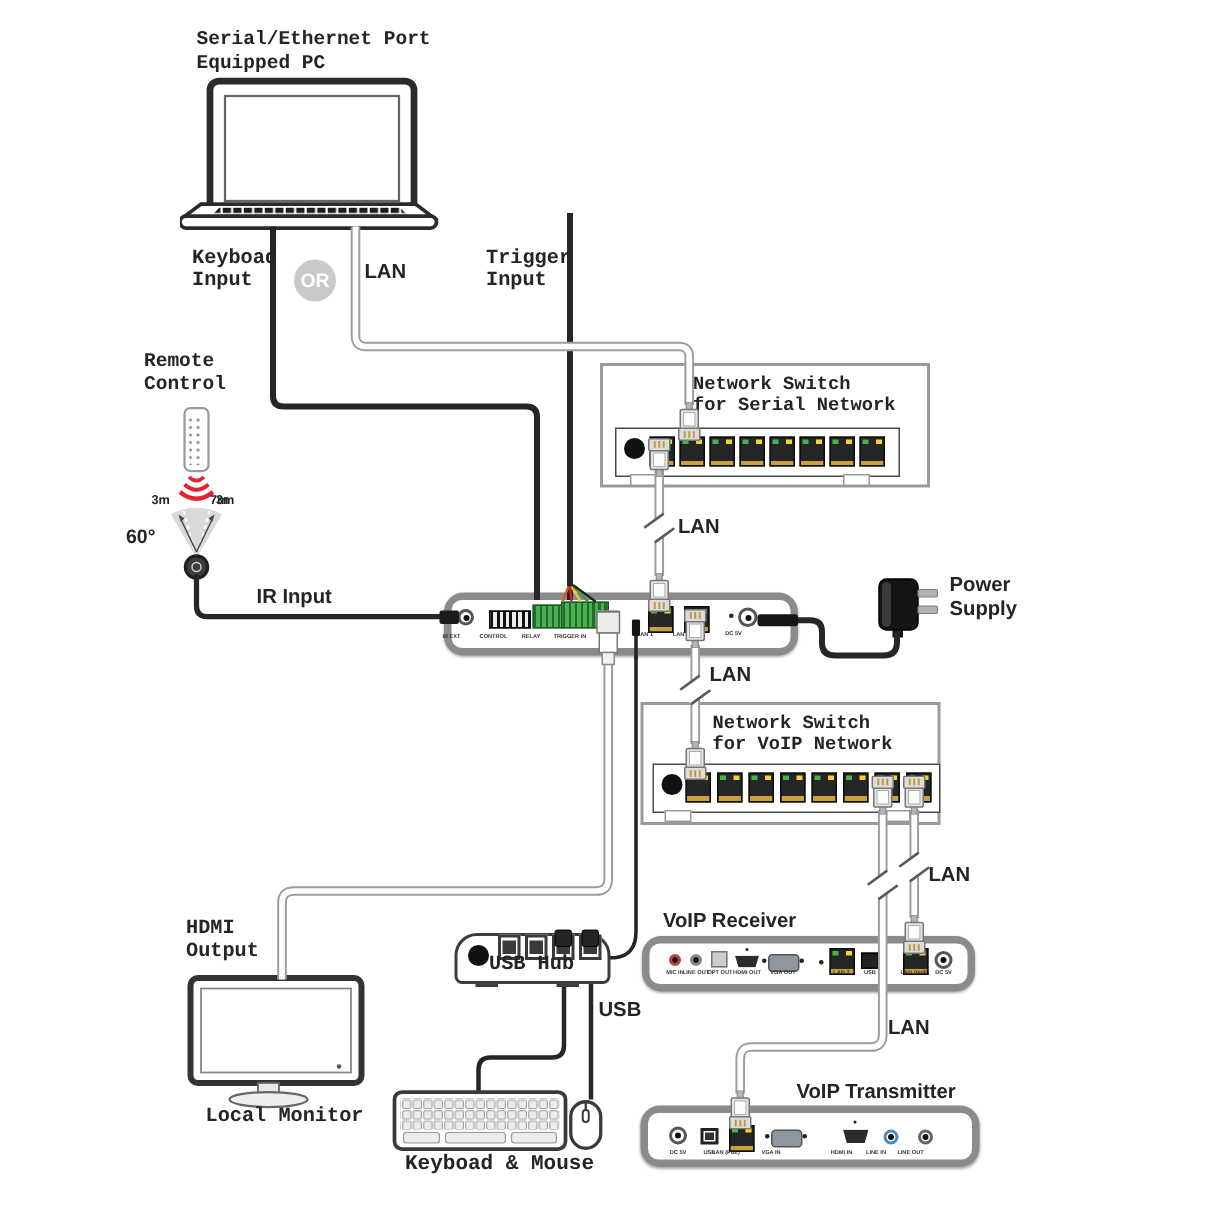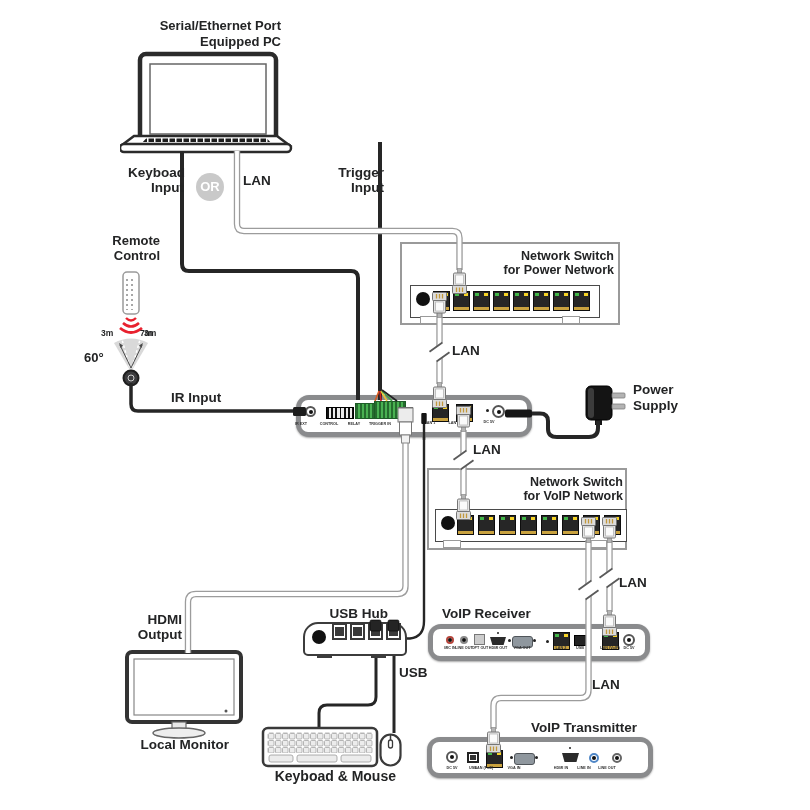--- a/index.html
+++ b/index.html
@@ -1,20 +1,20 @@
 <!DOCTYPE html>
 <html><head>
 <meta charset="utf-8">
 <style>
   html,body{margin:0;padding:0;background:#fff;}
   #canvas{position:relative;width:810px;height:810px;background:#fff;overflow:hidden;
           font-family:"Liberation Sans",sans-serif;}
   svg.layer{position:absolute;left:0;top:0;pointer-events:none;}
   .lbl{position:absolute;font-weight:bold;color:#232425;white-space:nowrap;}
-  .ctr{text-align:right;}
+  .ctr{text-align:left;font-family:Liberation Mono, monospace;}
   .blk{stroke:#262626;stroke-width:4;fill:none;stroke-linejoin:round;}
   .thn{stroke-width:2.4;}
   .k3{stroke-width:3;}
   .lanO{stroke:#9c9c9c;stroke-width:6.4;fill:none;stroke-linejoin:round;}
   .lanI{stroke:#ffffff;stroke-width:3.8;fill:none;stroke-linejoin:round;}
   .box{position:absolute;background:#fff;border:2px solid #9a9a9a;}
   .devbar{position:absolute;background:#8a8b8d;border-radius:13px;box-shadow:0 1px 2px rgba(0,0,0,.35);}
   .devpanel{position:absolute;inset:5px;background:#fff;border-radius:7px;}
   .row{position:absolute;background:#fff;border:1.5px solid #4a4a4a;}
   .rj45{position:absolute;width:15px;background:#262626;border:1px solid #0d0d0d;
@@ -84,21 +84,21 @@
       <polygon points="24,75 28,77.5 25.5,80" fill="#4a4a4a"></polygon>
       <polygon points="48,75 44,77.5 46.5,80" fill="#4a4a4a"></polygon>
       <circle cx="36" cy="110" r="7.5" fill="#3c3c3e" stroke="#1e1e1e" stroke-width="2"></circle>
       <circle cx="36" cy="110" r="3" fill="none" stroke="#cfcfcf" stroke-width="1"></circle>
     </svg>
   </div>
 
   <div class="box" style="left:400px;top:242px;width:220px;height:83px;z-index:2;box-sizing:border-box">
     <div class="lbl ctr" style="left:60px;top:5px;width:152px;font-size:12.5px;line-height:14px">
       <div>Network Switch</div>
-      <div>for Power Network</div>
+      <div>for Serial Network</div>
     </div>
     <div class="row" style="left:8px;top:41px;width:188px;height:31px">
       <div style="position:absolute;left:5px;top:6px;width:14px;height:14px;border-radius:50%;background:#111"></div>
       <div class="rj45" style="left:22px;top:5px;height:18px"></div>
       <div class="rj45" style="left:42px;top:5px;height:18px"></div>
       <div class="rj45" style="left:62px;top:5px;height:18px"></div>
       <div class="rj45" style="left:82px;top:5px;height:18px"></div>
       <div class="rj45" style="left:102px;top:5px;height:18px"></div>
       <div class="rj45" style="left:122px;top:5px;height:18px"></div>
       <div class="rj45" style="left:142px;top:5px;height:18px"></div>
@@ -370,17 +370,17 @@
 
   <div class="lbl" style="left:442px;top:606px;font-size:13.5px;z-index:4">VoIP Receiver</div>
   <div class="lbl" style="left:531px;top:720px;font-size:13.5px;z-index:4">VoIP Transmitter</div>
 
   <div class="lbl ctr" style="left:124px;top:612px;width:58px;font-size:13.5px;line-height:15px;z-index:4">
     <div>HDMI</div>
     <div>Output</div>
   </div>
 
   <div class="lbl ctr" style="left:137px;top:737px;width:92px;font-size:13.5px;z-index:4">Local Monitor</div>
-  <div class="lbl ctr" style="left:326px;top:606px;width:62px;font-size:13.5px;z-index:4">USB Hub</div>
+  <div class="lbl ctr" style="left:326px;top:636px;width:62px;font-size:13.5px;z-index:4">USB Hub</div>
   <div class="lbl" style="left:399px;top:665px;font-size:13.5px;z-index:4">USB</div>
   <div class="lbl ctr" style="left:270px;top:768px;width:126px;font-size:14px;z-index:4">Keyboad &amp; Mouse</div>
 
 </div>
 
 </body></html>

